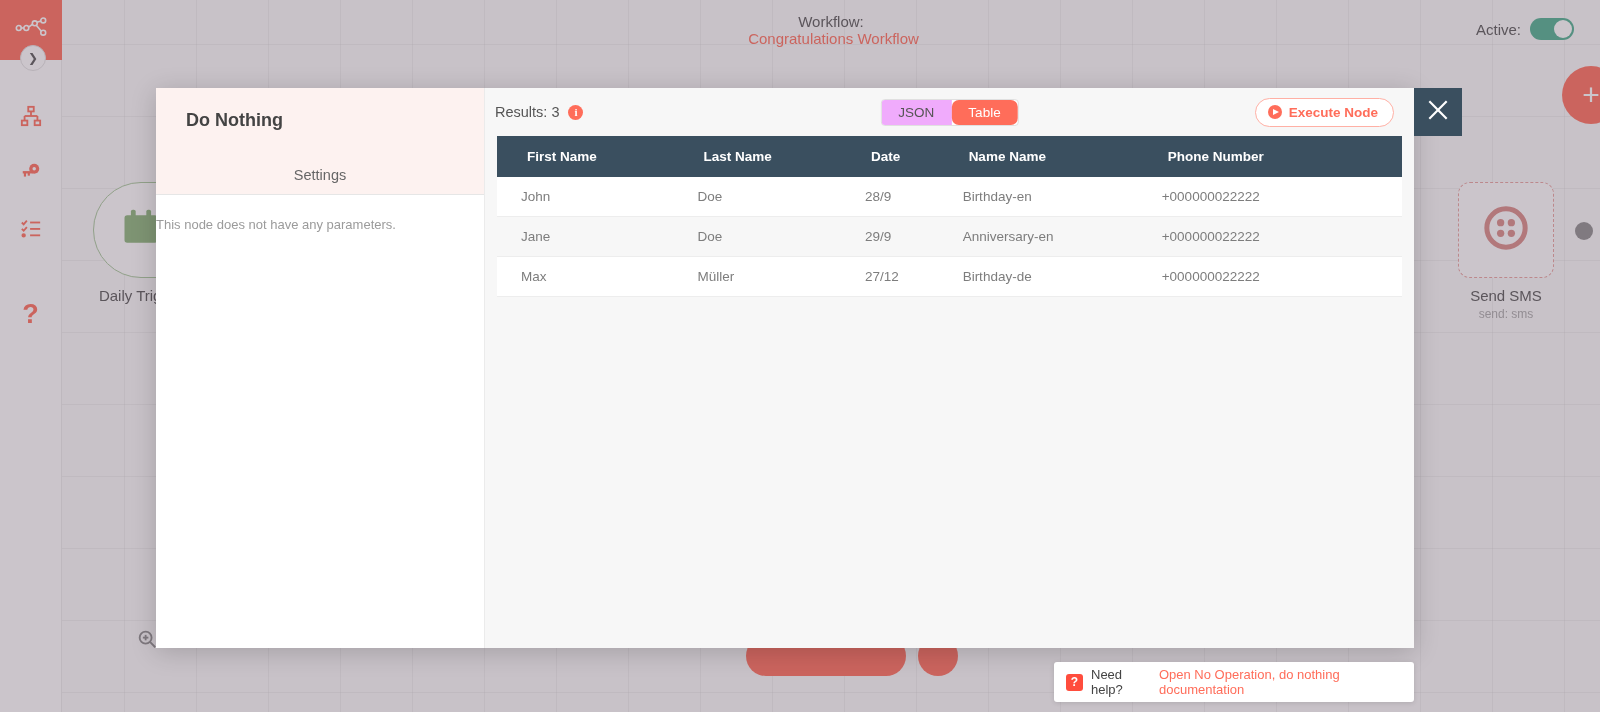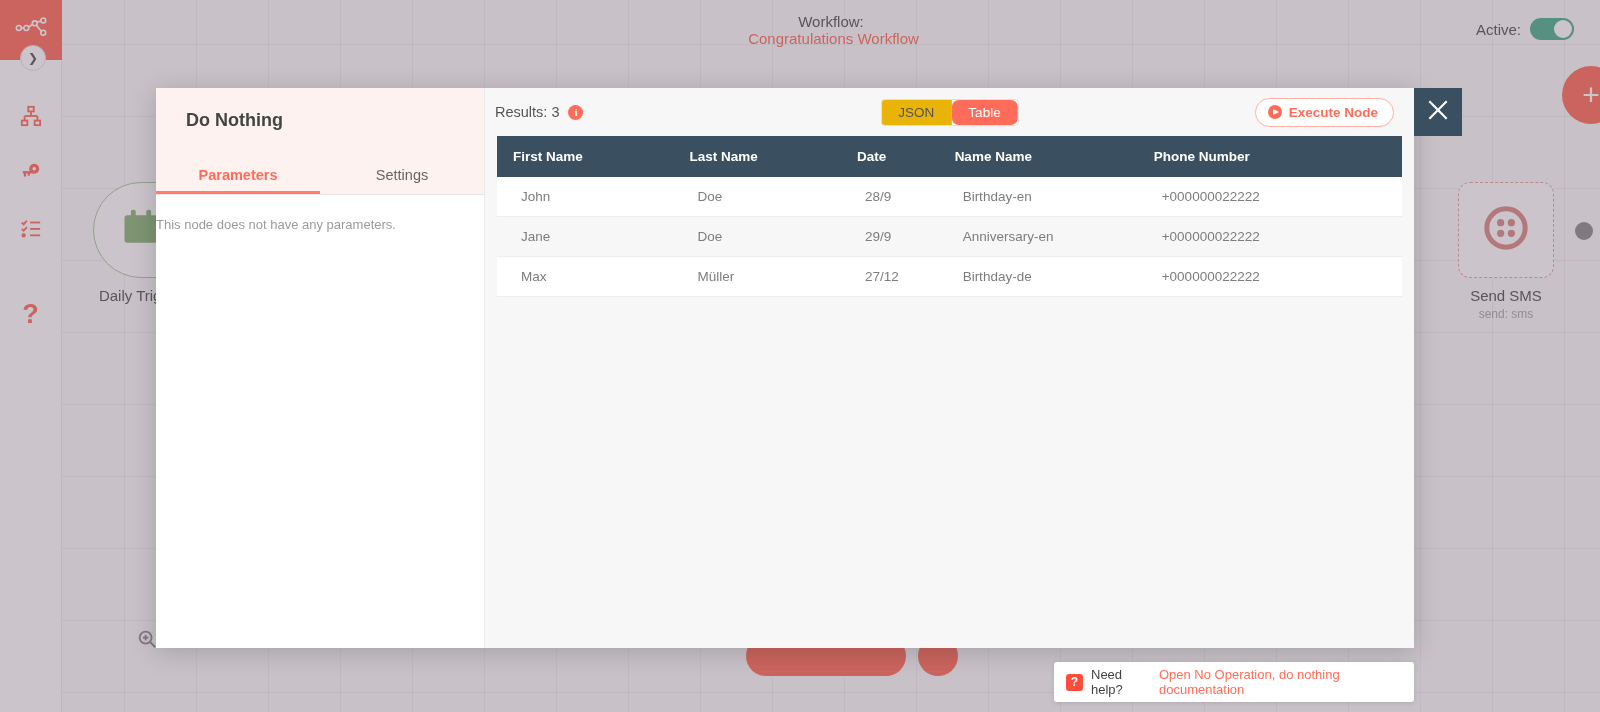--- a/index.html
+++ b/index.html
@@ -193,21 +193,21 @@
     font-size: 11px; font-weight: 700; font-family: "Liberation Serif", serif;
     display: flex; align-items: center; justify-content: center;
     line-height: 1;
   }
   #view-toggle {
     position: absolute; left: 50%; transform: translateX(-50%);
     display: flex; border-radius: 4px; overflow: hidden;
     border: 1px solid #e0e0e0; background: #fff;
   }
   .vt-btn {
-    padding: 5px 17px; font-size: 13.5px; color: #555; background: #eab308;
+    padding: 5px 17px; font-size: 13.5px; color: #555; background: #f0abfc;
   }
   .vt-btn.active { background: #ff6d5a; color: #fff; border-radius: 7px; }
   #execute-btn {
     position: absolute; right: 20px;
     display: flex; align-items: center; gap: 7px;
     border: 1px solid #ffb0a5; border-radius: 17px;
     background: #fff; color: #ff6d5a;
     font-size: 13.5px; font-weight: 700;
     padding: 6px 15px 6px 12px;
   }
@@ -220,21 +220,21 @@
     border-left: 6px solid #fff;
     border-top: 3.4px solid transparent;
     border-bottom: 3.4px solid transparent;
   }
 
   #table-wrap { padding: 0 12px; }
   table { border-collapse: collapse; width: 100%; table-layout: fixed; }
   thead th {
     background: #3a4f5f; color: #fff;
     font-size: 13.5px; font-weight: 700;
-    text-align: left; padding: 13px 0 13px 16px;
+    text-align: left; padding: 13px 0 13px 30px;
   }
   tbody td {
     font-size: 13.5px; color: #7d7d7d;
     padding: 12px 0 12px 24px;
     border-bottom: 1px solid #ededed;
     background: #fff;
   }
   tbody tr.alt td { background: #f7f7f7; }
 
   
@@ -399,21 +399,20 @@
 </div>
 
 <div id="overlay"></div>
 
 <div id="ndv">
 
   <div id="params-panel">
     <div id="params-head">
       <div id="node-title">Do Nothing</div>
       <div id="tabs">
-        <div class="tab active">Parameters</div>
         <div class="tab">Settings</div>
       </div>
     </div>
     <div id="params-body">
       <div id="no-params">This node does not have any parameters.</div>
     </div>
   </div>
 
   <div id="output-panel">
     <div id="output-head">

